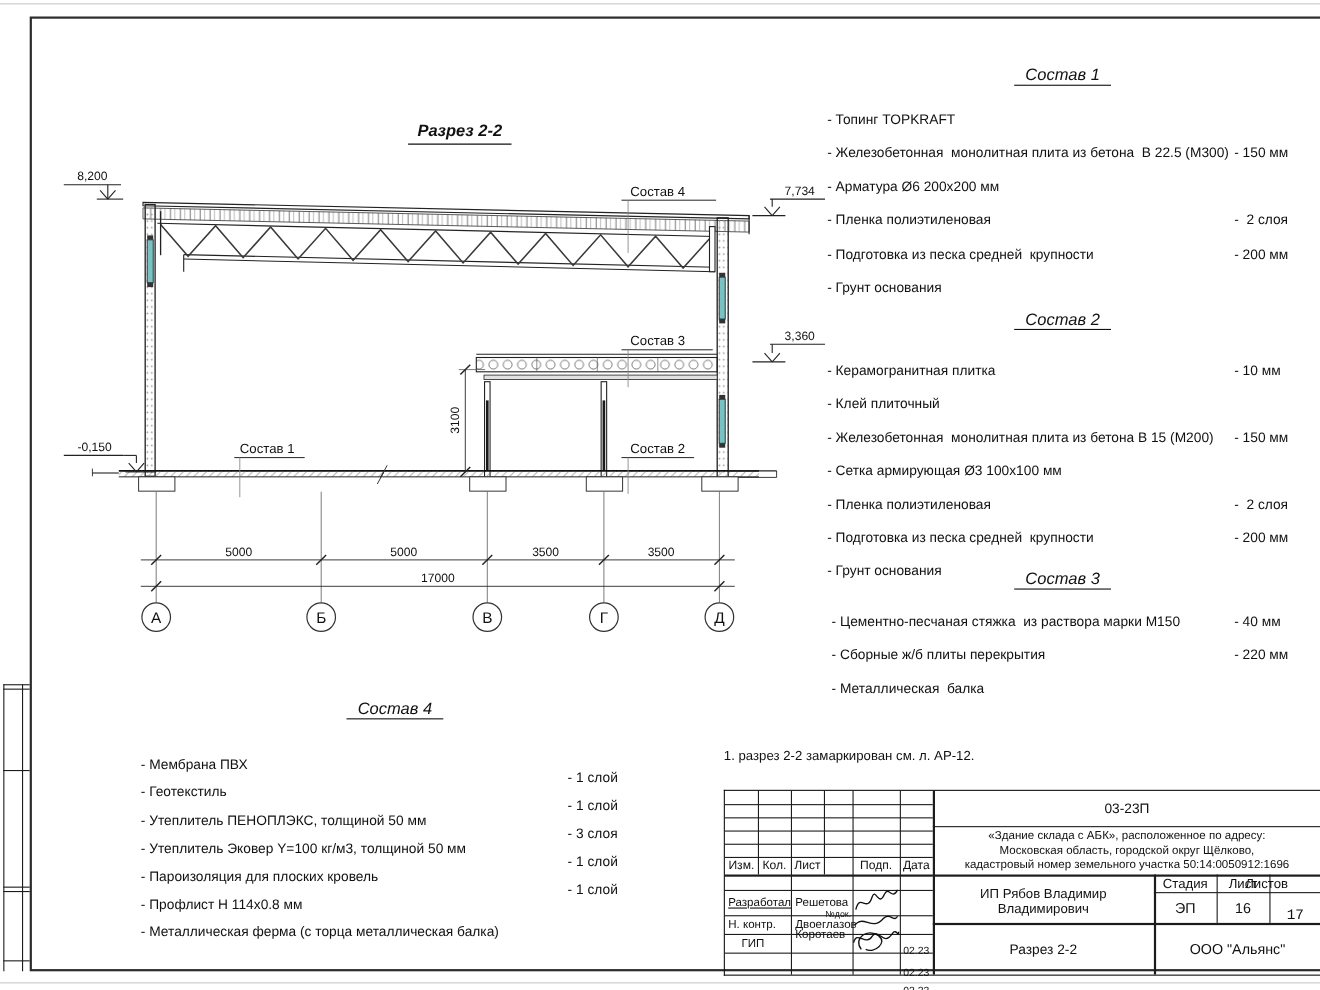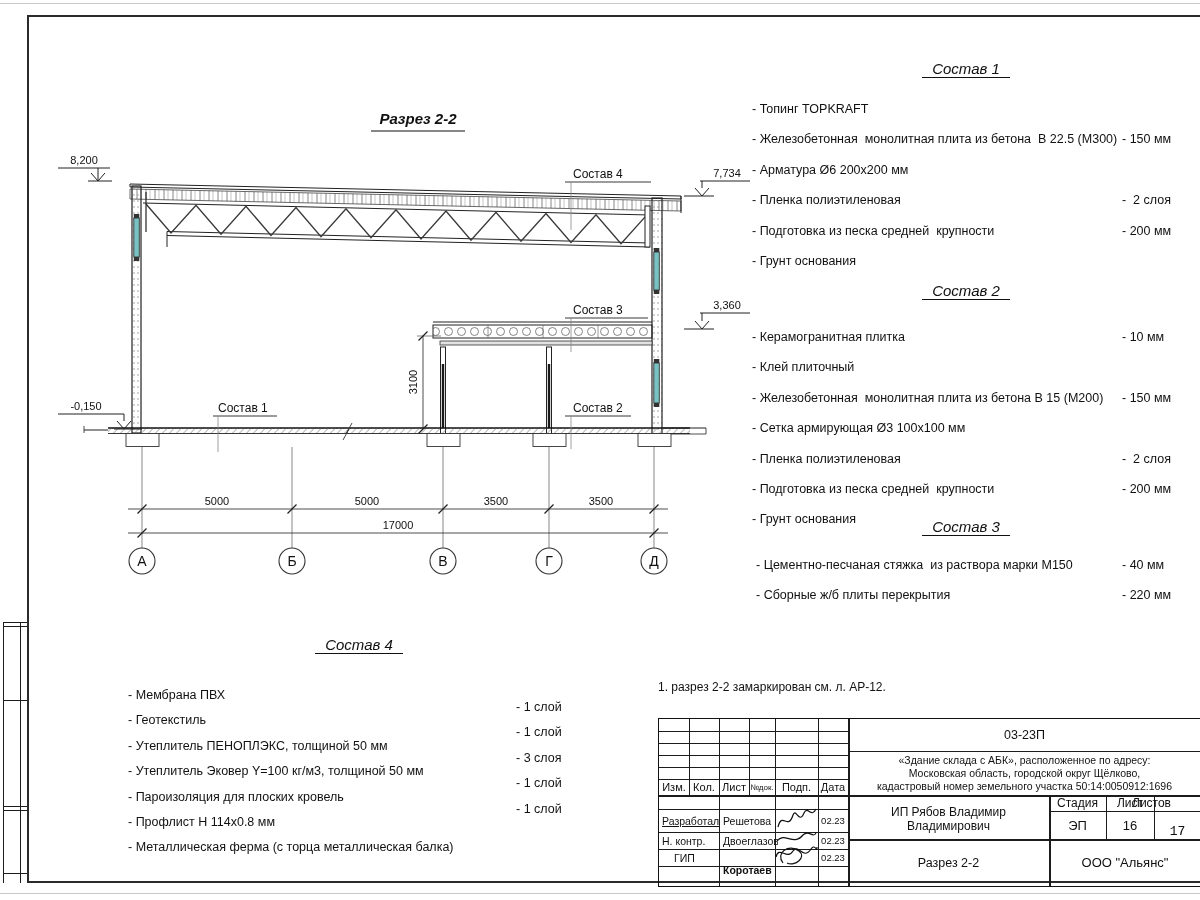--- a/index.html
+++ b/index.html
@@ -20,21 +20,21 @@
   .c-std .row{height:30.4px;}
   .c14 .row{height:25.4px;}
   .c14 .row .v{width:74px;margin-top:12px;}
   .note{position:absolute;left:658px;top:680px;font-size:12px;}
   
   .tb{position:absolute;left:658px;top:718px;width:542px;height:167px;border:1.5px solid #111;border-right:none;box-sizing:content-box;}
   .tb .cell{position:absolute;display:flex;align-items:center;justify-content:center;text-align:center;overflow:hidden;}
   .tb .left-al{justify-content:flex-start;text-align:left;padding-left:3px;}
   .tb-h{font-size:11px;}
   .tb-small{font-size:10.5px;}
-  .tb-xs{font-size:8px;}
+  .tb-xs{font-size:8px;margin-top:44px;}
   .sig-svg{position:absolute;}
 </style>
 </head>
 <body>
 <div class="sheet">
 
 <div class="edge" style="left:0;top:3px;width:1200px;height:1px;"></div>
 <div class="edge" style="left:0;top:893px;width:1200px;height:1px;"></div>
 
 <div class="frame"></div>
@@ -262,20 +262,21 @@
     <div class="row"><span class="n">- Подготовка из песка средней  крупности</span><span class="v">- 200 мм</span></div>
     <div class="row"><span class="n">- Грунт основания</span><span class="v"></span></div>
   </div>
 </div>
 
 <div class="comp c-std" style="left:752px;top:518px;width:428px;">
   <div class="comp-title"><span>Состав 3</span></div>
   <div class="rows" style="padding-top:20px;padding-left:4px;">
     <div class="row"><span class="n">- Цементно-песчаная стяжка  из раствора марки М150</span><span class="v">- 40 мм</span></div>
     <div class="row"><span class="n">- Сборные ж/б плиты перекрытия</span><span class="v">- 220 мм</span></div>
+    <div class="row"><span class="n">- Металлическая  балка</span><span class="v"></span></div>
   </div>
 </div>
 
 <div class="comp c14" style="left:128px;top:636px;width:462px;">
   <div class="comp-title"><span>Состав 4</span></div>
   <div class="rows" style="padding-top:32px;">
     <div class="row"><span class="n">- Мембрана ПВХ</span><span class="v">- 1 слой</span></div>
     <div class="row"><span class="n">- Геотекстиль</span><span class="v">- 1 слой</span></div>
     <div class="row"><span class="n">- Утеплитель ПЕНОПЛЭКС, толщиной 50 мм</span><span class="v">- 3 слоя</span></div>
     <div class="row"><span class="n">- Утеплитель Эковер Y=100 кг/м3, толщиной 50 мм</span><span class="v">- 1 слой</span></div>
@@ -322,21 +323,21 @@
   <div class="cell tb-h" style="left:116px;top:60px;width:43px;height:16px;">Подп.</div>
   <div class="cell tb-h" style="left:159px;top:60px;width:30px;height:16px;">Дата</div>
 
   <div class="cell tb-small left-al" style="left:0;top:90px;width:60px;height:23px;text-decoration:underline;">Разработал</div>
   <div class="cell tb-small left-al" style="left:61px;top:90px;width:55px;height:23px;">Решетова</div>
   <div class="cell tb-xs" style="left:159px;top:90px;width:30px;height:23px;font-size:9.5px;">02.23</div>
   <div class="cell tb-small left-al" style="left:0;top:113px;width:60px;height:17px;">Н. контр.</div>
   <div class="cell tb-small left-al" style="left:61px;top:113px;width:55px;height:17px;">Двоеглазов</div>
   <div class="cell tb-xs" style="left:159px;top:113px;width:30px;height:17px;font-size:9.5px;">02.23</div>
   <div class="cell tb-small left-al" style="left:0;top:130px;width:60px;height:17px;margin-left:12px;">ГИП</div>
-  <div class="cell tb-small left-al" style="left:61px;top:142px;width:55px;height:17px;font-weight:bold;">Коротаев</div>
+  <div class="cell tb-small left-al" style="left:61px;top:122px;width:55px;height:17px;">Коротаев</div>
   <div class="cell tb-xs" style="left:159px;top:130px;width:30px;height:17px;font-size:9.5px;">02.23</div>
 
   <svg class="sig-svg" style="left:116px;top:84px;" width="43" height="30">
     <path d="M3,24 C7,8 13,28 18,12 C21,4 24,22 29,10 C33,2 36,16 41,6" fill="none" stroke="#111" stroke-width="1.2"></path>
   </svg>
   <svg class="sig-svg" style="left:113px;top:110px;" width="47" height="40">
     <path d="M5,12 C13,2 21,18 31,6 C37,0 41,10 44,4" fill="none" stroke="#111" stroke-width="1.2"></path>
     <path d="M4,28 C7,16 15,32 21,22 C27,14 31,32 39,20 C43,14 45,24 45,18" fill="none" stroke="#111" stroke-width="1.2"></path>
     <path d="M11,34 C3,24 17,14 27,22 C35,28 23,38 15,34" fill="none" stroke="#111" stroke-width="1.2"></path>
   </svg>

